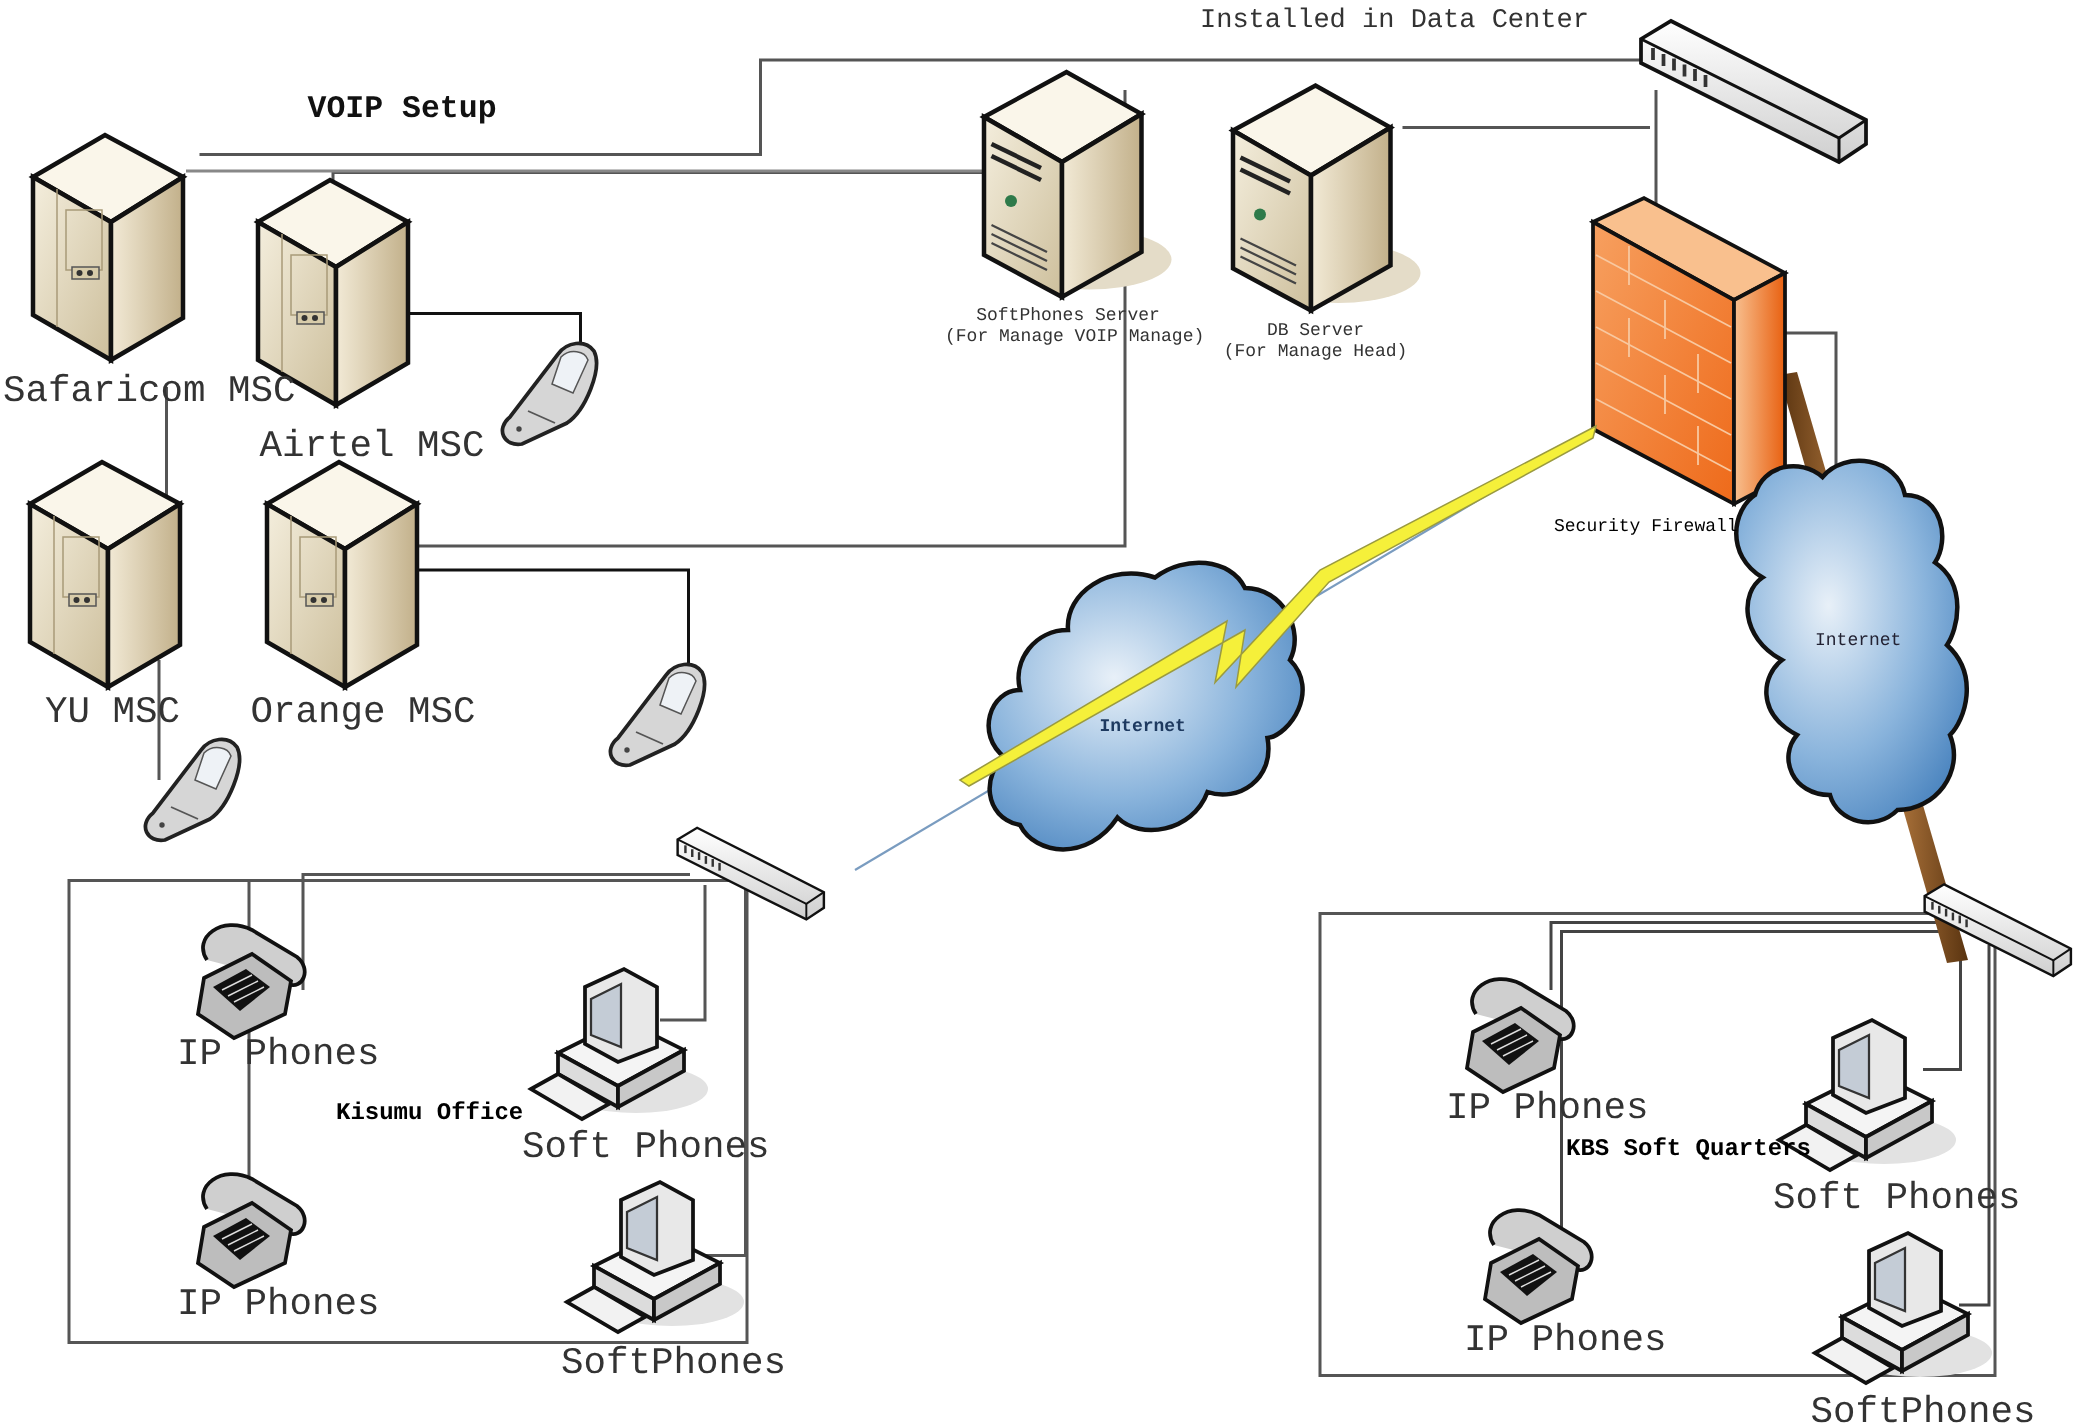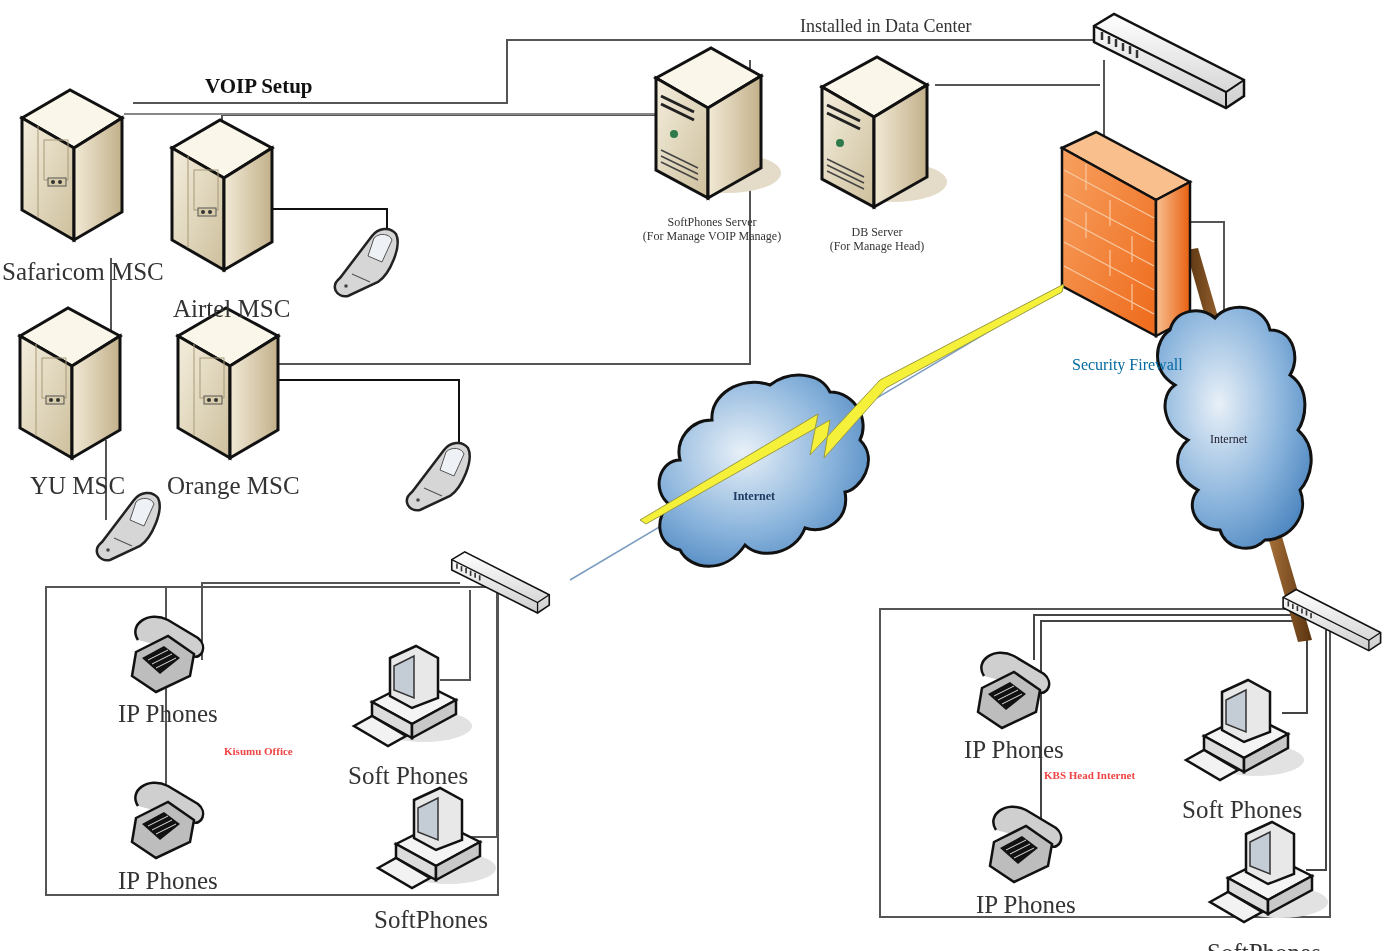--- a/index.html
+++ b/index.html
@@ -1,22 +1,22 @@
 <!DOCTYPE html>
 <html><head>
 <meta charset="utf-8">
 <style>
   html,body{margin:0;padding:0;background:#ffffff;}
   body{width:1400px;height:951px;overflow:hidden;position:relative;font-family:"Liberation Sans",sans-serif;}
   #stage{position:absolute;left:0;top:0;width:1400px;height:951px;}
-  .lbl{position:absolute;color:#222;white-space:nowrap;font-family:Liberation Serif, serif;margin-top:12px;}
+  .lbl{position:absolute;color:#222;white-space:nowrap;font-family:Liberation Mono, monospace;}
   .big{font-size:25px;color:#333;}
   .small{font-size:12px;color:#333;text-align:center;line-height:14px;}
   .title{font-size:21px;font-weight:bold;color:#111;}
-  .zone{font-size:11px;font-weight:bold;color:#ef4444;}
+  .zone{font-size:16px;font-weight:bold;color:#000000;}
 </style>
 </head>
 <body>
 
 <div id="stage">
 <svg width="1400" height="951" viewBox="0 0 1400 951" style="position:absolute;left:0;top:0;">
   <defs>
     <linearGradient id="beigeFront" x1="0" y1="0" x2="1" y2="1">
       <stop offset="0" stop-color="#f4eedd"></stop>
           <stop offset="1" stop-color="#cdbf9c"></stop>
@@ -209,28 +209,28 @@
 
 <div class="lbl small" style="left:630px;top:203px;width:164px;">
   <div>SoftPhones Server</div>
   <div>(For Manage VOIP Manage)</div>
 </div>
 <div class="lbl small" style="left:812px;top:213px;width:130px;">
   <div>DB Server</div>
   <div>(For Manage Head)</div>
 </div>
 
-<div class="lbl" style="left:1072px;top:344px;font-size:16px;color:#0369a1;">Security Firewall</div>
+<div class="lbl" style="left:1036px;top:344px;font-size:12px;color:#000000;">Security Firewall</div>
 <div class="lbl" style="left:1210px;top:420px;font-size:12px;color:#223;">Internet</div>
 <div class="lbl" style="left:733px;top:477px;font-size:12px;color:#1e3a60;font-weight:bold;">Internet</div>
 
 <div class="lbl zone" style="left:224px;top:733px;">Kisumu  Office</div>
 <div class="lbl big" style="left:118px;top:688px;">IP Phones</div>
 <div class="lbl big" style="left:118px;top:855px;">IP Phones</div>
 <div class="lbl big" style="left:348px;top:750px;">Soft Phones</div>
 <div class="lbl big" style="left:374px;top:894px;">SoftPhones</div>
 
-<div class="lbl zone" style="left:1044px;top:757px;">KBS Head Internet</div>
+<div class="lbl zone" style="left:1044px;top:757px;">KBS Soft Quarters</div>
 <div class="lbl big" style="left:964px;top:724px;">IP Phones</div>
 <div class="lbl big" style="left:976px;top:879px;">IP Phones</div>
 <div class="lbl big" style="left:1182px;top:784px;">Soft Phones</div>
 <div class="lbl big" style="left:1207px;top:927px;">SoftPhones</div>
 </div>
 
 </body></html>

